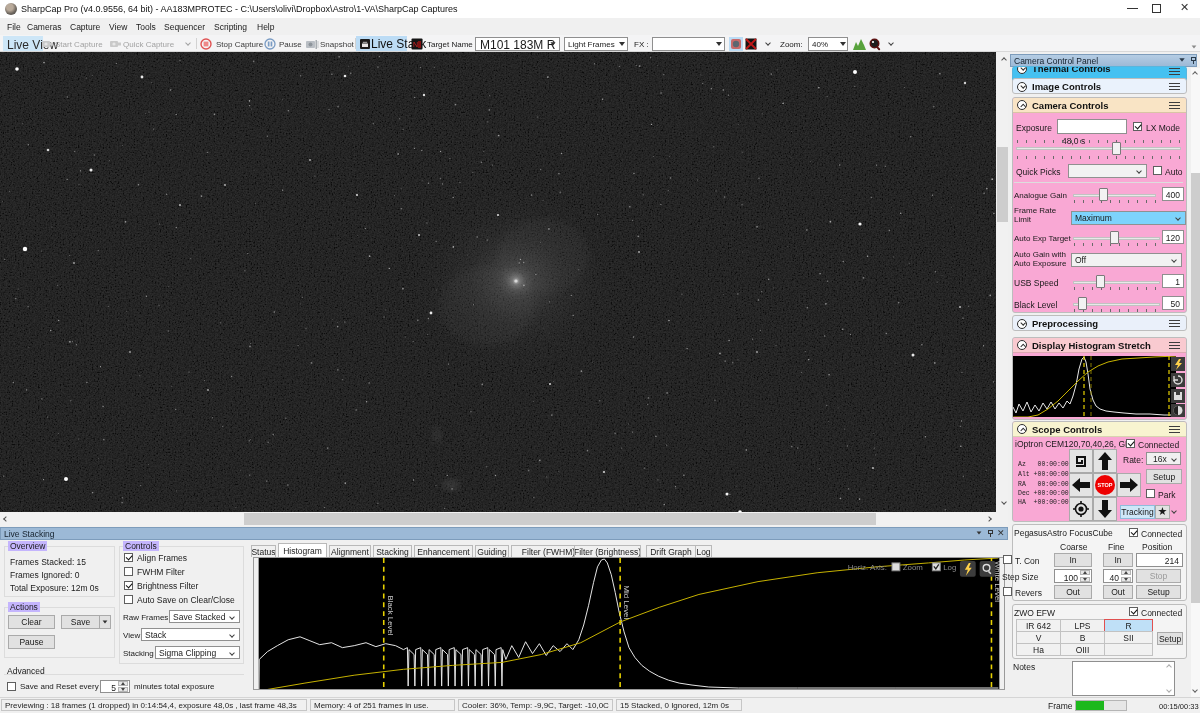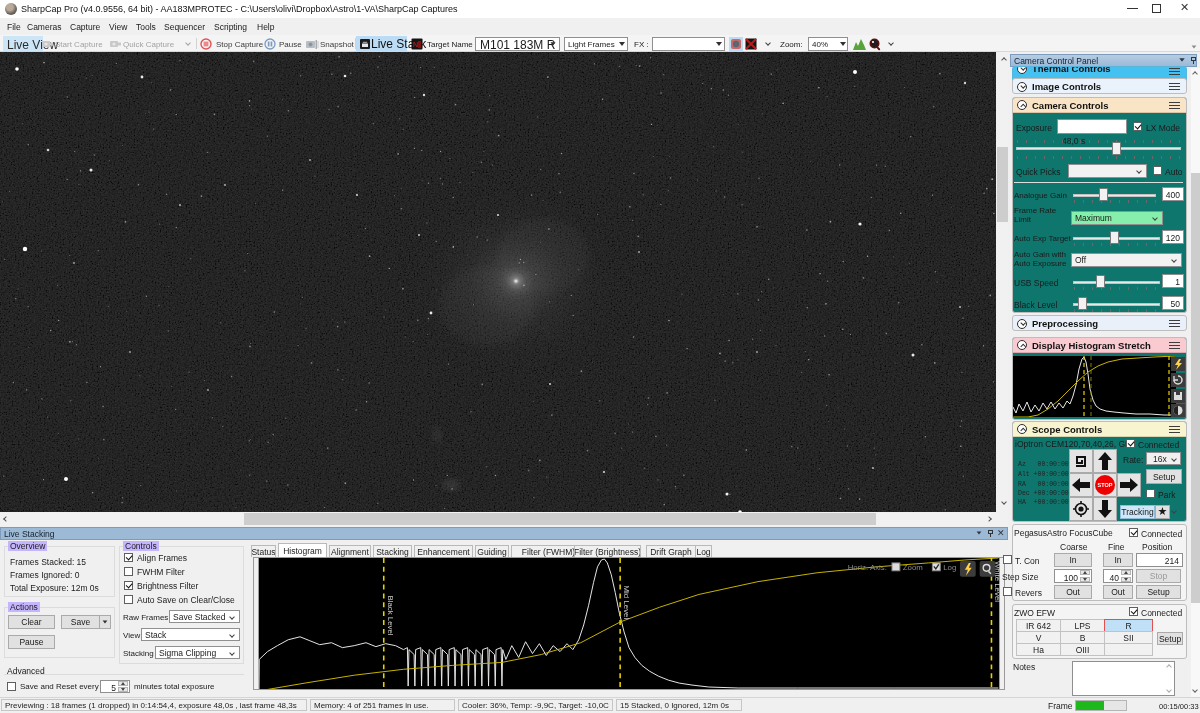--- a/index.html
+++ b/index.html
@@ -5,21 +5,21 @@
 body{font-family:"Liberation Sans",sans-serif;width:1200px;height:713px;overflow:hidden}
 #app{position:relative;width:1200px;height:713px;background:#f0f0f0;font-size:8.5px;color:#1a1a1a}
 .ab{position:absolute}
 .tx{position:absolute;white-space:nowrap;line-height:10px}
 .btn{position:absolute;background:#e1e1e1;border:1px solid #aaa;display:flex;align-items:center;justify-content:center;white-space:nowrap}
 .in{position:absolute;background:#fff;border:1px solid #8f8f8f;white-space:nowrap}
 .cb{position:absolute;width:9px;height:9px;background:#fff;border:1px solid #5e5e5e}
 .cb.c::after{content:'';position:absolute;left:1px;top:1px;width:5px;height:2.6px;border-left:1.5px solid #111;border-bottom:1.5px solid #111;transform:rotate(-48deg)}
 .chev{position:absolute;width:4px;height:4px;border-right:1.2px solid #404040;border-bottom:1.2px solid #404040;transform:rotate(45deg)}
 .tri{position:absolute;width:0;height:0;border-left:3.5px solid transparent;border-right:3.5px solid transparent;border-top:4px solid #303030}
-.card{position:absolute;left:1012px;width:175px;background:#0f766e;border:1px solid #bdbdbd;border-radius:3px}
+.card{position:absolute;left:1012px;width:175px;background:#f9a8d4;border:1px solid #bdbdbd;border-radius:3px}
 .chead{position:absolute;left:0;top:0;right:0;height:15px;border-radius:2px 2px 0 0;display:flex;align-items:center}
 .cc{position:relative;width:10px;height:10px;border:1.2px solid #2d2d2d;border-radius:50%;background:#fff;margin:0 5px 0 4px;flex:none}
 .cc::after{content:'';position:absolute;left:2.6px;top:1.9px;width:3.4px;height:3.4px;border-right:1.3px solid #2d2d2d;border-bottom:1.3px solid #2d2d2d;transform:rotate(45deg)}
 .cc.up::after{transform:rotate(-135deg);top:3.4px}
 .ctitle{font-weight:bold;font-size:9.5px;color:#111}
 .ham{position:absolute;right:6px;top:4px;width:11px;height:8px;background:repeating-linear-gradient(#3d3d3d 0 1.3px,transparent 1.3px 3px)}
 .track{position:absolute;height:3px;background:#e9e9e9;border:1px solid #c2c2c2}
 .thumb{position:absolute;width:9px;height:13px;background:#f2f2f2;border:1px solid #7a7a7a;border-radius:1px}
 .ticks{position:absolute;height:3px;background:repeating-linear-gradient(90deg,#6a6a6a 0 1px,transparent 1px 9px)}
 .grp{position:absolute;border:1px solid #dcdcdc}
@@ -760,21 +760,21 @@
 <div class="tx" style="left:1165px;top:167px">Auto</div>
 <div class="ab" style="left:1014px;top:182px;width:169px;height:1px;background:#ddd"></div>
 <div class="tx s8" style="left:1014px;top:191px">Analogue Gain</div>
 <div class="track" style="left:1073px;top:194px;width:83px"></div>
 <div class="ticks" style="left:1074px;top:200px;width:82px"></div>
 <div class="thumb" style="left:1099px;top:188px"></div>
 <div class="in" style="left:1162px;top:187px;width:22px;height:14px">
       <span class="tx" style="right:3px;top:2px">400</span>
     </div>
 <div class="tx s8 lh8" style="left:1014px;top:207px">Frame Rate<br>Limit</div>
-<div class="dd" style="left:1071px;top:211px;width:92px;height:14px;background:#86efac">Maximum<span class="chev" style="right:5px;top:4px"></span></div>
+<div class="dd" style="left:1071px;top:211px;width:115px;height:14px;background:#7dd3fc">Maximum<span class="chev" style="right:5px;top:4px"></span></div>
 <div class="tx s8" style="left:1014px;top:234px">Auto Exp Target</div>
 <div class="track" style="left:1073px;top:237px;width:87px"></div>
 <div class="ticks" style="left:1074px;top:243px;width:86px"></div>
 <div class="thumb" style="left:1110px;top:231px"></div>
 <div class="in" style="left:1162px;top:230px;width:22px;height:14px">
       <span class="tx" style="right:3px;top:2px">120</span>
     </div>
 <div class="tx s8 lh8" style="left:1014px;top:251px">Auto Gain with<br>Auto Exposure</div>
 <div class="dd" style="left:1071px;top:253px;width:111px;height:14px;background:#f2f2f2">Off<span class="chev" style="right:5px;top:4px"></span></div>
 <div class="tx" style="left:1014px;top:278px">USB Speed</div>

